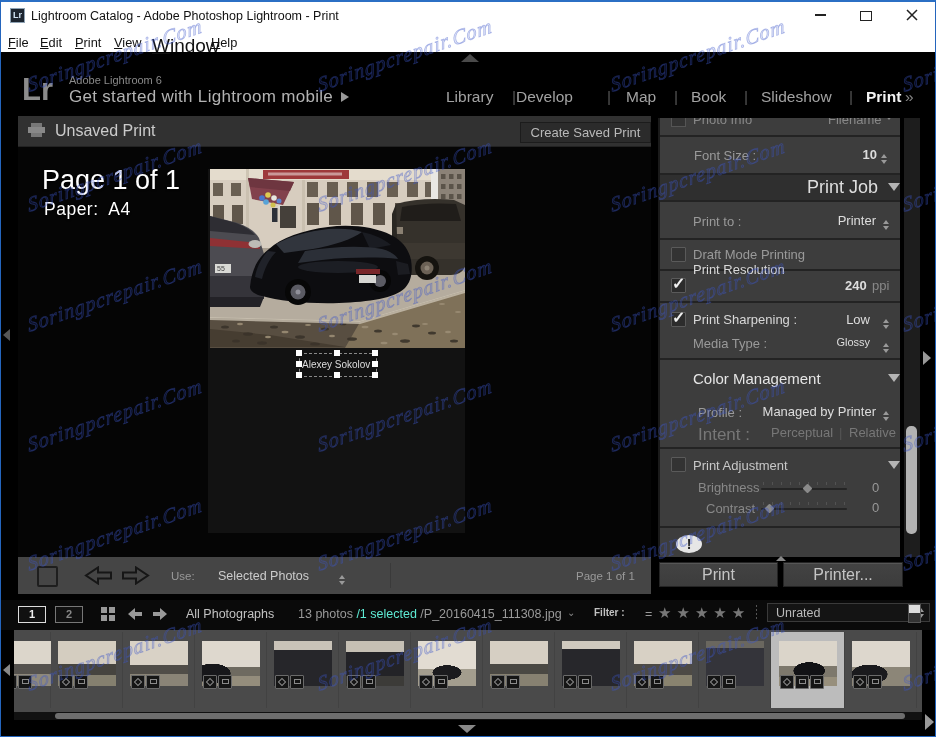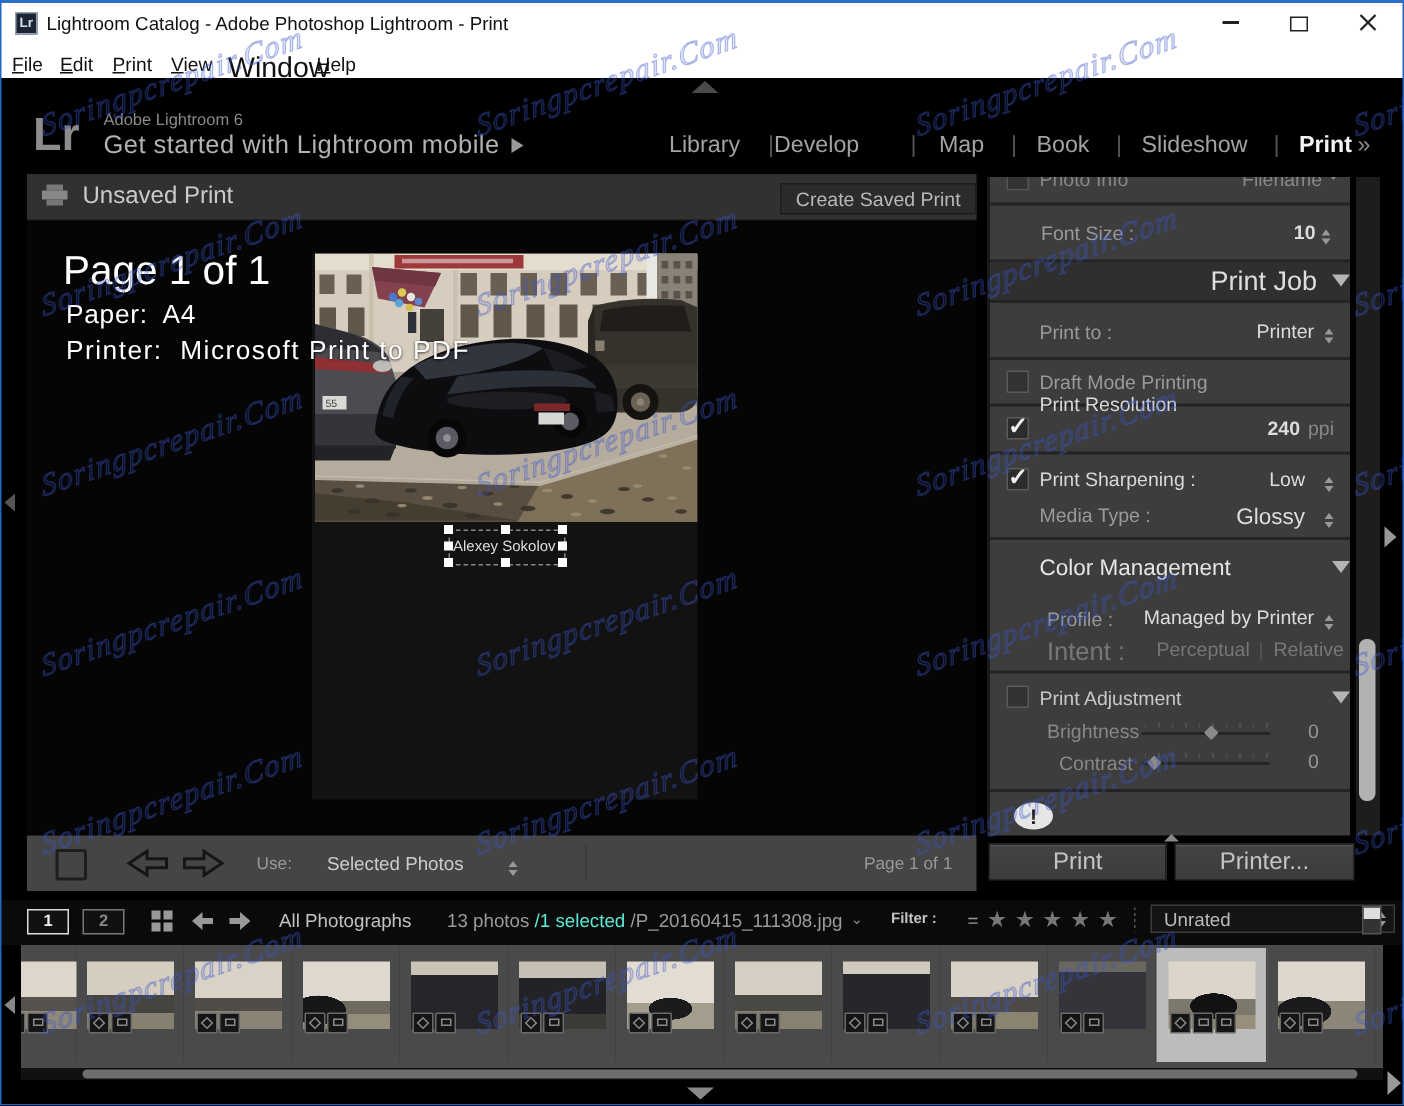--- a/index.html
+++ b/index.html
@@ -220,21 +220,20 @@
           <ellipse cx="248" cy="143" rx="3" ry="1.1"></ellipse>
           <ellipse cx="232" cy="135" rx="3" ry="1.1"></ellipse>
   </g>
 
   <path d="M0,148 l150,4 105,-31 l0,3 -105,31 -150,-4 z" fill="#c9c0b0" opacity="0.8"></path>
 </svg>
 </div>
 
 <div class="abs" style="left:42px;top:165px;font-size:27px;color:#fff;text-shadow:0 1px 2px rgba(0,0,0,.8);">Page 1 of 1</div>
 <div class="abs" style="left:44px;top:199px;font-size:17.5px;letter-spacing:0.5px;color:#fff;text-shadow:0 1px 2px rgba(0,0,0,.8);">Paper:&nbsp; A4</div>
-<div class="abs" style="left:44px;top:223px;font-size:17.5px;letter-spacing:1px;color:#fff;text-shadow:0 1px 2px rgba(0,0,0,.8);">Printer:&nbsp; Microsoft Print to PDF</div>
 
 <div class="abs" style="left:299px;top:353px;width:76px;height:22px;border:1px dashed #888;"></div>
 <div class="abs" style="left:302px;top:359px;font-size:10px;color:#ddd;">Alexey Sokolov</div>
 
 <div class="abs" style="left:296px;top:350px;width:6px;height:6px;background:#fff;"></div>
 <div class="abs" style="left:334px;top:350px;width:6px;height:6px;background:#fff;"></div>
 <div class="abs" style="left:372px;top:350px;width:6px;height:6px;background:#fff;"></div>
 <div class="abs" style="left:296px;top:361px;width:6px;height:6px;background:#fff;"></div>
 <div class="abs" style="left:372px;top:361px;width:6px;height:6px;background:#fff;"></div>
 <div class="abs" style="left:296px;top:372px;width:6px;height:6px;background:#fff;"></div>
@@ -288,21 +287,21 @@
   <div class="abs" style="left:33px;top:144px;font-size:13px;color:#d8d8d8;">Print Resolution</div>
   <div class="abs" style="left:185px;top:160px;font-size:13px;color:#ddd;font-weight:bold;">240</div>
   <div class="abs" style="left:212px;top:160px;font-size:13px;color:#888;">ppi</div>
   <div class="abs" style="left:0;top:183px;width:243px;height:2px;background:#232323;"></div>
 
   <div class="cb on" style="left:11px;top:194px;"></div>
   <div class="abs" style="left:33px;top:194px;font-size:13px;color:#d8d8d8;">Print Sharpening :</div>
   <div class="abs" style="right:30px;top:194px;font-size:13px;color:#ddd;">Low</div>
   <div class="abs" style="left:222px;top:196px;"><span class="spin"></span></div>
   <div class="abs" style="left:33px;top:218px;font-size:13px;color:#9a9a9a;">Media Type :</div>
-  <div class="abs" style="right:30px;top:218px;font-size:15px;color:#ddd;">Glossy</div>
+  <div class="abs" style="right:30px;top:218px;font-size:11px;color:#ddd;">Glossy</div>
   <div class="abs" style="left:222px;top:220px;"><span class="spin"></span></div>
   <div class="abs" style="left:0;top:240px;width:243px;height:2px;background:#232323;"></div>
 
   <div class="abs" style="left:33px;top:252px;font-size:15px;color:#e5e5e5;">Color Management</div>
   <div class="abs" style="left:228px;top:256px;width:0;height:0;border-top:8px solid #b5b5b5;border-left:6px solid transparent;border-right:6px solid transparent;"></div>
   <div class="abs" style="left:38px;top:287px;font-size:13px;color:#9a9a9a;">Profile :</div>
   <div class="abs" style="right:24px;top:286px;font-size:13px;color:#ddd;">Managed by Printer</div>
   <div class="abs" style="left:222px;top:288px;"><span class="spin"></span></div>
   <div class="abs" style="left:38px;top:307px;font-size:17px;color:#777;">Intent :</div>
   <div class="abs" style="left:111px;top:307px;font-size:13px;color:#777;">Perceptual</div>

